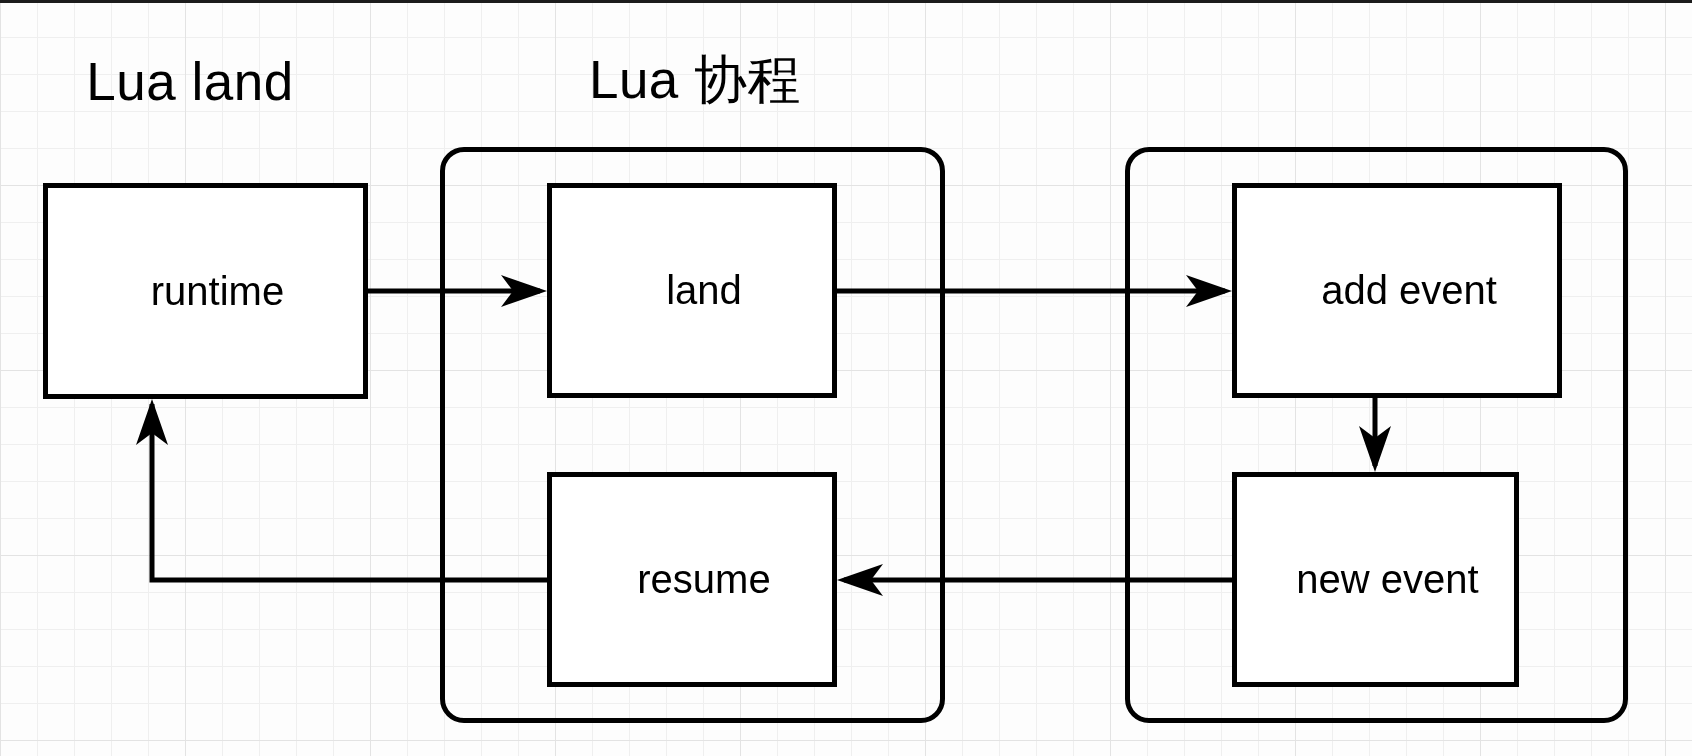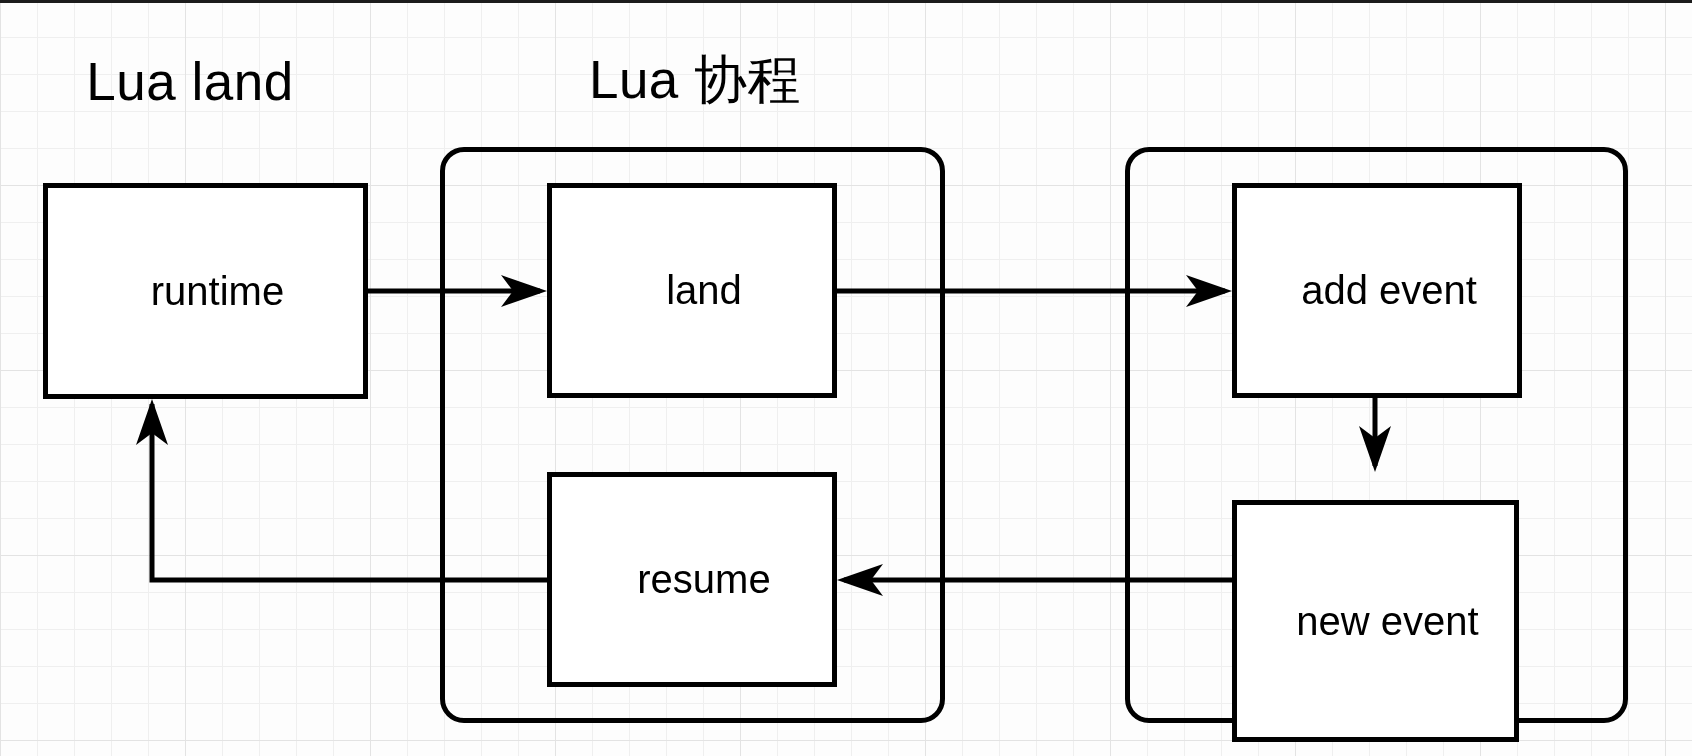--- a/index.html
+++ b/index.html
@@ -71,22 +71,22 @@
     justify-content: center;
     padding-left: 24px;
   }
   .node-label {
     font-size: 40px;
     white-space: nowrap;
   }
   .node-runtime   { left: 43px;   top: 183px; width: 325px; height: 216px; }
   .node-yield     { left: 547px;  top: 183px; width: 290px; height: 215px; }
   .node-resume    { left: 547px;  top: 472px; width: 290px; height: 215px; }
-  .node-add-event { left: 1232px; top: 183px; width: 290px; height: 215px; }
-  .node-new-event { left: 1232px; top: 472px; width: 287px; height: 242px; margin-top: 28px; }
+  .node-add-event { left: 1232px; top: 183px; width: 330px; height: 215px; }
+  .node-new-event { left: 1232px; top: 472px; width: 287px; height: 215px; }
 </style>
 </head>
 <body>
 
 <div class="canvas">
 
   <div class="top-edge"></div>
 
   <div class="col-title title-1">Lua land</div>
   <div class="col-title title-2">Lua 协程</div>

